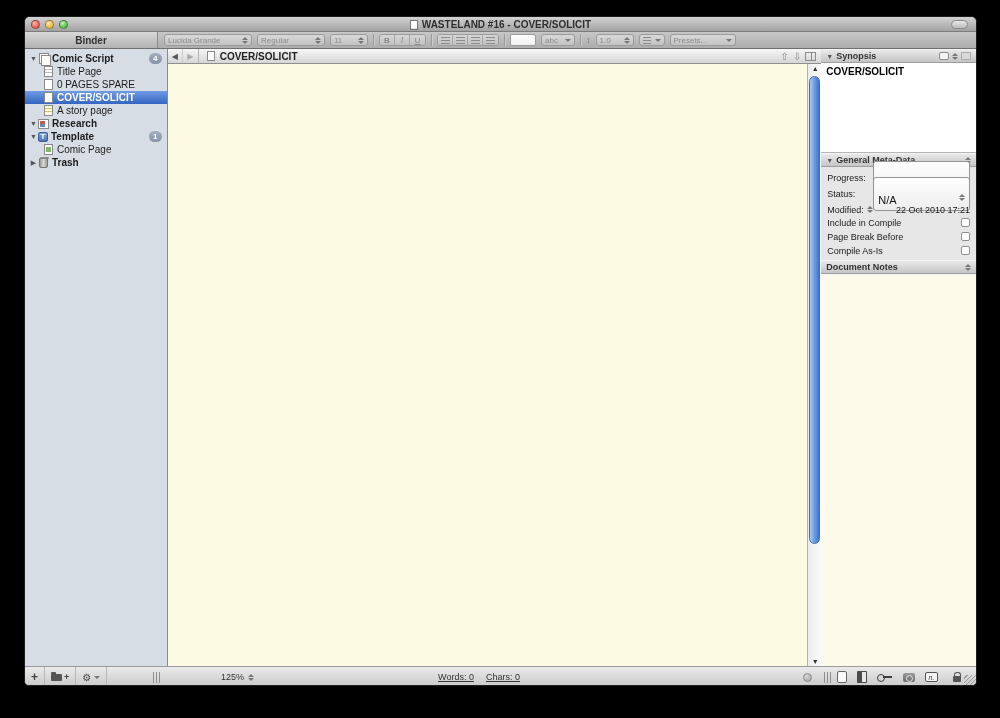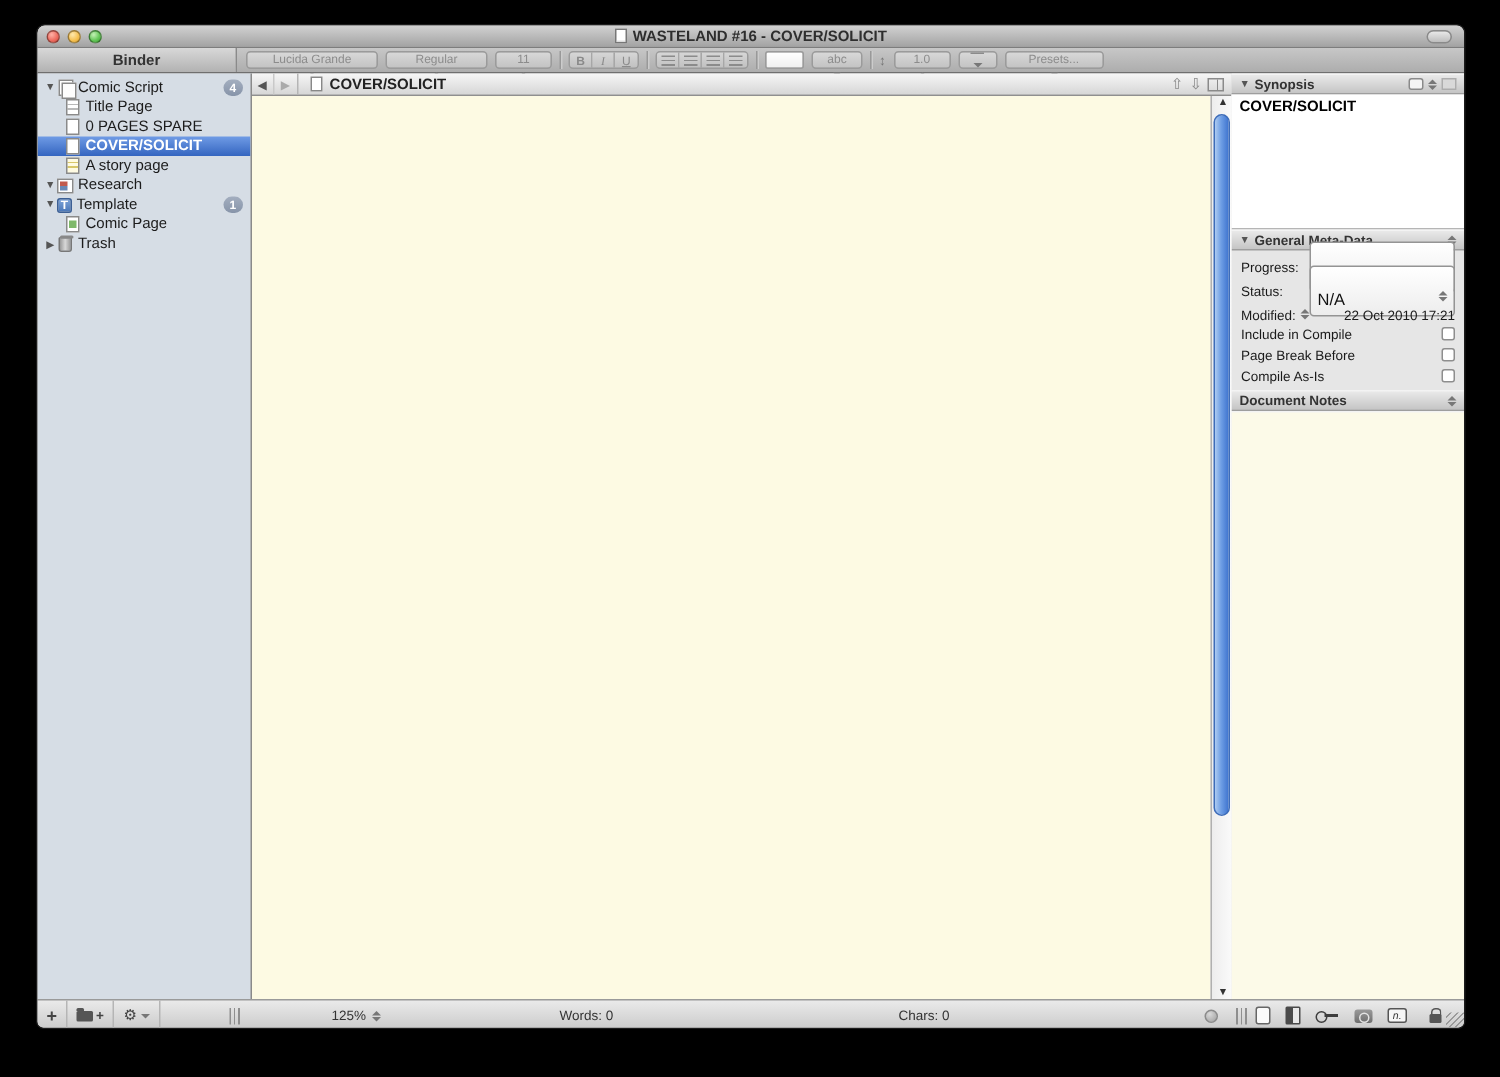--- a/index.html
+++ b/index.html
@@ -28,21 +28,21 @@
 
   
   .row2 { height:17px; display:flex; border-bottom:1px solid #6f6f6f; }
   .binder-header { width:133px; background:linear-gradient(180deg,#d8d8d8,#b2b2b2);
     border-right:1px solid #8a8a8a; font-size:10px; font-weight:bold; color:#333;
     display:flex; align-items:center; justify-content:center; }
   .format-bar { flex:1; background:linear-gradient(180deg,#c7c7c7,#adadad);
     display:flex; align-items:center; gap:5px; padding:0 6px; }
   .fb-popup { height:12px; background:linear-gradient(180deg,#d8d8d8,#c3c3c3);
     border:1px solid #9b9b9b; border-radius:3px; display:flex; align-items:center;
-    font-size:8px; color:#8c8c8c; padding:0 3px; gap:4px;flex-direction:column; }
+    font-size:8px; color:#8c8c8c; padding:0 3px; gap:4px; }
   .fb-popup .txt { flex:1; text-align:left; }
   .stepper { display:inline-flex; flex-direction:column; gap:1px; }
   .stepper i { display:block; width:0; height:0; border-left:3px solid transparent; border-right:3px solid transparent; }
   .stepper i.up { border-bottom:3px solid #777; }
   .stepper i.dn { border-top:3px solid #777; }
   .fb-sep { width:1px; height:12px; background:#999; box-shadow:1px 0 0 #ccc; }
   .seg-group { display:flex; border:1px solid #9b9b9b; border-radius:3px; overflow:hidden; height:12px; }
   .seg-btn { width:15px; background:linear-gradient(180deg,#d6d6d6,#c1c1c1);
     border-right:1px solid #a7a7a7; display:flex; align-items:center; justify-content:center;
     font-size:8px; color:#8a8a8a; }
@@ -59,21 +59,21 @@
 
   
   .main { display:flex; height:617px; }
 
   
   .binder { width:143px; background:#d6dde5; border-right:1px solid #8a8a8a; padding-top:3px; overflow:hidden; }
   .b-row { height:13px; display:flex; align-items:center; font-size:10px; color:#1c1c1c; padding-left:4px; position:relative; }
   .b-row .disc { width:9px; font-size:7px; color:#555; text-align:center; flex:none; }
   .b-row.lvl1 { padding-left:18px; }
   .b-label { margin-left:3px; white-space:nowrap; overflow:hidden; }
-  .b-row.group .b-label { font-weight:normal; }
+  .b-row.group .b-label { font-weight:bold; }
   .b-row.selected { background:linear-gradient(180deg,#6f9be5,#3465c0); }
   .b-row.selected .b-label { color:#fff; font-weight:bold; }
   .badge { position:absolute; right:5px; top:1px; min-width:13px; height:11px; border-radius:6px;
     background:linear-gradient(180deg,#a3aebf,#8794a9); color:#fff; font-size:8px; font-weight:bold;
     display:flex; align-items:center; justify-content:center; padding:0 3px; }
   .badge:empty { display:none; }
   
   .ic { width:11px; height:11px; flex:none; position:relative; }
   .ic-pages::before { content:""; position:absolute; left:1px; top:0; width:8px; height:9px; background:#fff; border:1px solid #8a8a8a; }
   .ic-pages::after { content:""; position:absolute; left:3px; top:2px; width:8px; height:9px; background:#fdfdfd; border:1px solid #8a8a8a; }
@@ -135,21 +135,21 @@
   
   .footer { height:21px; background:linear-gradient(180deg,#eaeaea,#c9c9c9); border-top:1px solid #9a9a9a; position:relative; font-size:9px; color:#333; }
   .f-item { position:absolute; top:0; height:100%; display:flex; align-items:center; }
   .f-btn { padding:0 6px; height:100%; display:flex; align-items:center; border-right:1px solid #b5b5b5; color:#444; }
   .plus-glyph { font-size:12px; font-weight:bold; color:#444; }
   .folder-glyph { width:11px; height:7px; background:#555; border-radius:1px; position:relative; margin-right:2px; }
   .folder-glyph::before { content:""; position:absolute; left:0; top:-2px; width:5px; height:2px; background:#555; border-radius:1px 1px 0 0; }
   .gear-glyph { font-size:10px; color:#444; }
   .grip { width:9px; height:11px; background:repeating-linear-gradient(90deg,#8f8f8f 0 1px,transparent 1px 3px); }
   .zoom-popup { display:flex; align-items:center; gap:4px; padding:0 4px;margin-left:44px; }
-  .counts { position:absolute; left:348px; width:260px; top:0; height:100%; display:flex; align-items:center; justify-content:space-between; gap:12px; }
+  .counts { position:absolute; left:324px; width:260px; top:0; height:100%; display:flex; align-items:center; justify-content:center; gap:12px;text-decoration:underline; }
   .target-circle { width:9px; height:9px; border-radius:50%; background:radial-gradient(circle at 35% 30%,#d9d9d9,#9f9f9f); border:1px solid #8b8b8b; }
   .notecard-icon { width:10px; height:12px; border:1px solid #666; border-radius:2px; background:#fafafa; }
   .book-icon { width:10px; height:12px; background:#4a4a4a; border-radius:1px; position:relative; }
   .book-icon::before { content:""; position:absolute; right:1px; top:1px; width:4px; height:10px; background:#e8e8e8; }
   .key-icon { width:16px; height:8px; position:relative; }
   .key-icon::before { content:""; position:absolute; left:0; top:1px; width:6px; height:6px; border:1.5px solid #3d3d3d; border-radius:50%; }
   .key-icon::after { content:""; position:absolute; left:6px; top:3px; width:9px; height:2px; background:#3d3d3d; }
   .camera-icon { width:12px; height:9px; background:linear-gradient(180deg,#9a9a9a,#6e6e6e); border-radius:2px; position:relative; }
   .camera-icon::before { content:""; position:absolute; left:3px; top:2px; width:5px; height:5px; border:1px solid #e4e4e4; border-radius:50%; }
   .nbubble-icon { width:13px; height:10px; border:1px solid #555; border-radius:2px; background:#f6f6f6;

